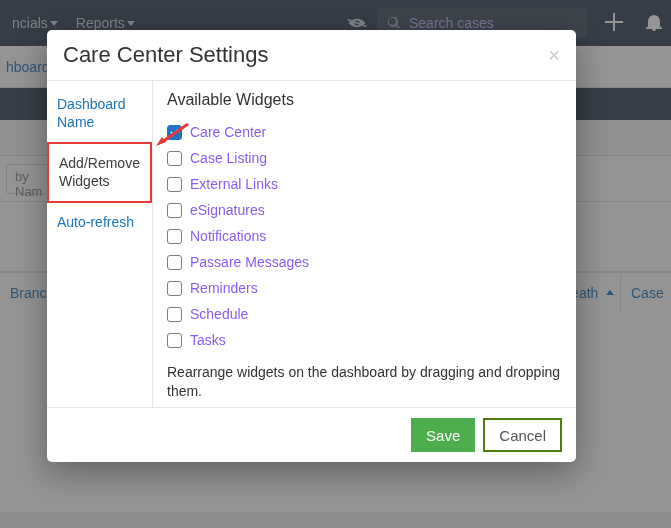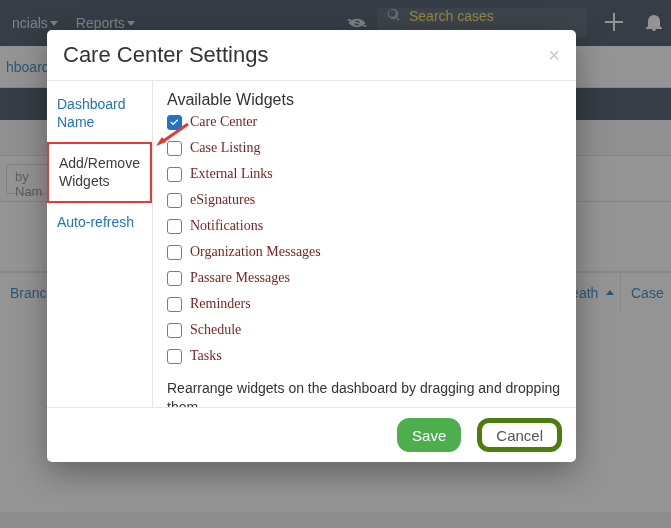--- a/index.html
+++ b/index.html
@@ -12,21 +12,21 @@
     height: 46px; background: #2f3e52; display: flex; align-items: center;
     padding: 0 8px; color: #cfd8e2; font-size: 14px;
   }
   .bg-nav { display: flex; gap: 10px; align-items: center; }
   .bg-nav-item { display: flex; align-items: center; padding: 6px 4px; cursor: pointer; }
   .chev-down { width: 0; height: 0; border-left: 4px solid transparent; border-right: 4px solid transparent; border-top: 5px solid #cfd8e2; margin-left: 2px; }
   .eye-icon { margin-left: auto; margin-right: 10px; width: 20px; height: 14px; position: relative; }
   .eye-icon svg { width: 20px; height: 14px; fill: #cfd8e2; }
   .search-box {
     background: #404e61; border-radius: 4px; height: 30px; width: 210px;
-    display: flex; align-items: flex-start; padding: 0 10px; color: #fde047; gap: 8px;
+    display: flex; align-items: center; padding: 0 10px; color: #c4b5fd; gap: 8px;
   }
   .search-box svg { width: 14px; height: 14px; fill: #9aa7b7; }
   .search-box span { font-size: 14px; }
   .top-icons { display: flex; gap: 22px; align-items: center; margin-left: 18px; color: #fff; }
   .plus-ic svg, .bell-ic svg { fill: #fff; width: 18px; height: 18px; }
 
   .bg-crumbs {
     height: 42px; background: #fff; border-bottom: 1px solid #ddd;
     display: flex; align-items: center; padding: 0 6px; color: #1c75bc; font-size: 14px; gap: 6px;
   }
@@ -66,41 +66,41 @@
   .modal-close { margin-left: auto; color: #c8c8c8; font-size: 20px; cursor: pointer; line-height: 1; }
 
   .modal-body { flex: 1; display: flex; overflow: hidden; }
   .side-tabs { width: 106px; border-right: 1px solid #e6e6e6; padding-top: 4px; }
   .side-tab {
     padding: 11px 10px; font-size: 14px; color: #1c75bc; cursor: pointer; line-height: 1.25;
   }
   .side-tab.active { border: 2px solid #e53935; color: #3c3c3c; }
 
   .panel { flex: 1; padding: 10px 14px 4px 14px; overflow: auto; color: #333; }
-  .panel-title { font-size: 16px; font-weight: 400; color: #333; }
+  .panel-title { font-size: 16px; font-weight: 400; margin-bottom: 10px; color: #333; }
   .wgt-row {
-    display: flex; align-items: center; gap: 8px; padding: 5px 0; font-size: 14px; color: #7f1d1d; font-family: Liberation Serif, serif;
+    display: flex; align-items: center; gap: 8px; padding: 5px 0; font-size: 14px; color: #8b5cf6;
   }
   .cb {
     width: 15px; height: 15px; border: 1.5px solid #7c7c7c; border-radius: 3px;
     display: inline-flex; align-items: center; justify-content: center; background: #fff;
   }
   .cb.checked { background: #2173c8; border-color: #2173c8; }
   .cb.checked svg { width: 11px; height: 11px; fill: #fff; }
   .hint { font-size: 14px; color: #333; margin-top: 10px; line-height: 1.35; }
 
   .modal-foot {
     border-top: 1px solid #e6e6e6; padding: 10px 14px; display: flex; justify-content: flex-end; gap: 8px;
   }
   .btn {
-    height: 34px; padding: 0 14px; font-size: 15px; border-radius: 12px; border: 1px solid transparent;
+    height: 34px; padding: 0 14px; font-size: 15px; border-radius: 0; border: 1px solid transparent;
     cursor: pointer; display: inline-flex; align-items: center;
   }
   .btn-save { background: #4cae4c; color: #fff; border-color: #4cae4c; }
-  .btn-cancel { background: #fff; color: #555; border: 5px solid #4d7c0f; margin-left: 8px; }
+  .btn-cancel { background: #fff; color: #555; border: 2px solid #4d7c0f; }
 
   
   .arrow {
     position: absolute; left: 154px; top: 120px; width: 36px; height: 28px; pointer-events: none;
   }
   .arrow svg { width: 100%; height: 100%; }
 </style>
 </head>
 <body>
 
@@ -210,24 +210,20 @@
           <div class="wgt-row">
             <span class="cb"></span>
             <span>eSignatures</span>
           </div>
           <div class="wgt-row">
             <span class="cb"></span>
             <span>Notifications</span>
           </div>
           <div class="wgt-row">
             <span class="cb"></span>
-            <span>Organization Messages</span>
-          </div>
-          <div class="wgt-row">
-            <span class="cb"></span>
             <span>Passare Messages</span>
           </div>
           <div class="wgt-row">
             <span class="cb"></span>
             <span>Reminders</span>
           </div>
           <div class="wgt-row">
             <span class="cb"></span>
             <span>Schedule</span>
           </div>

